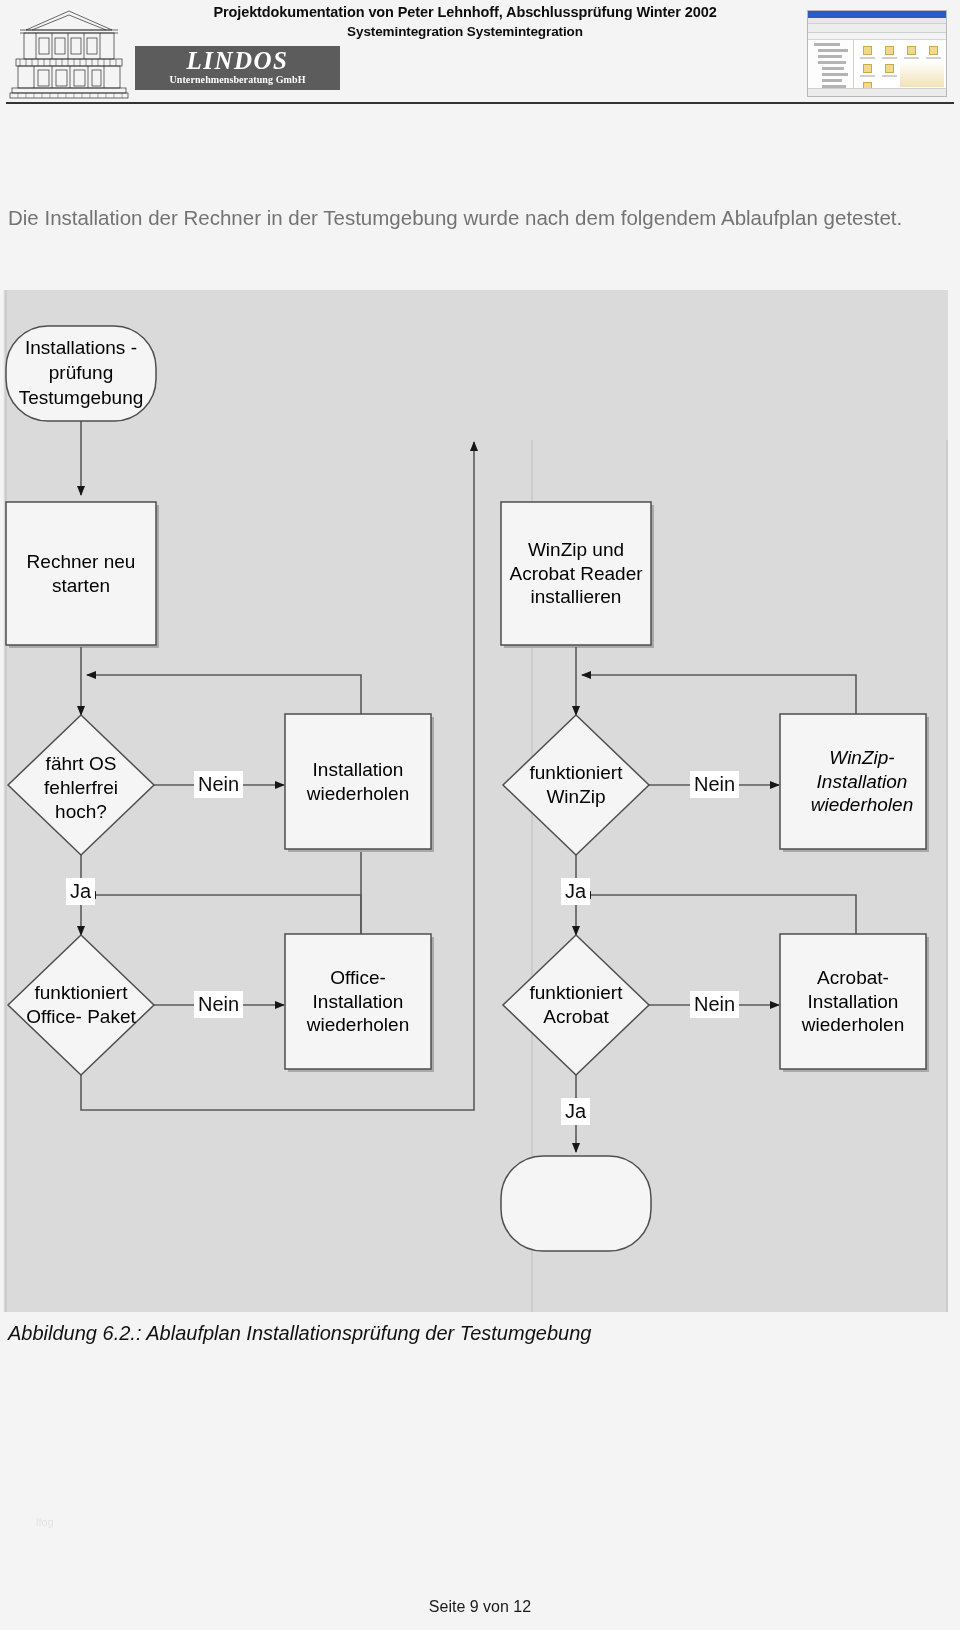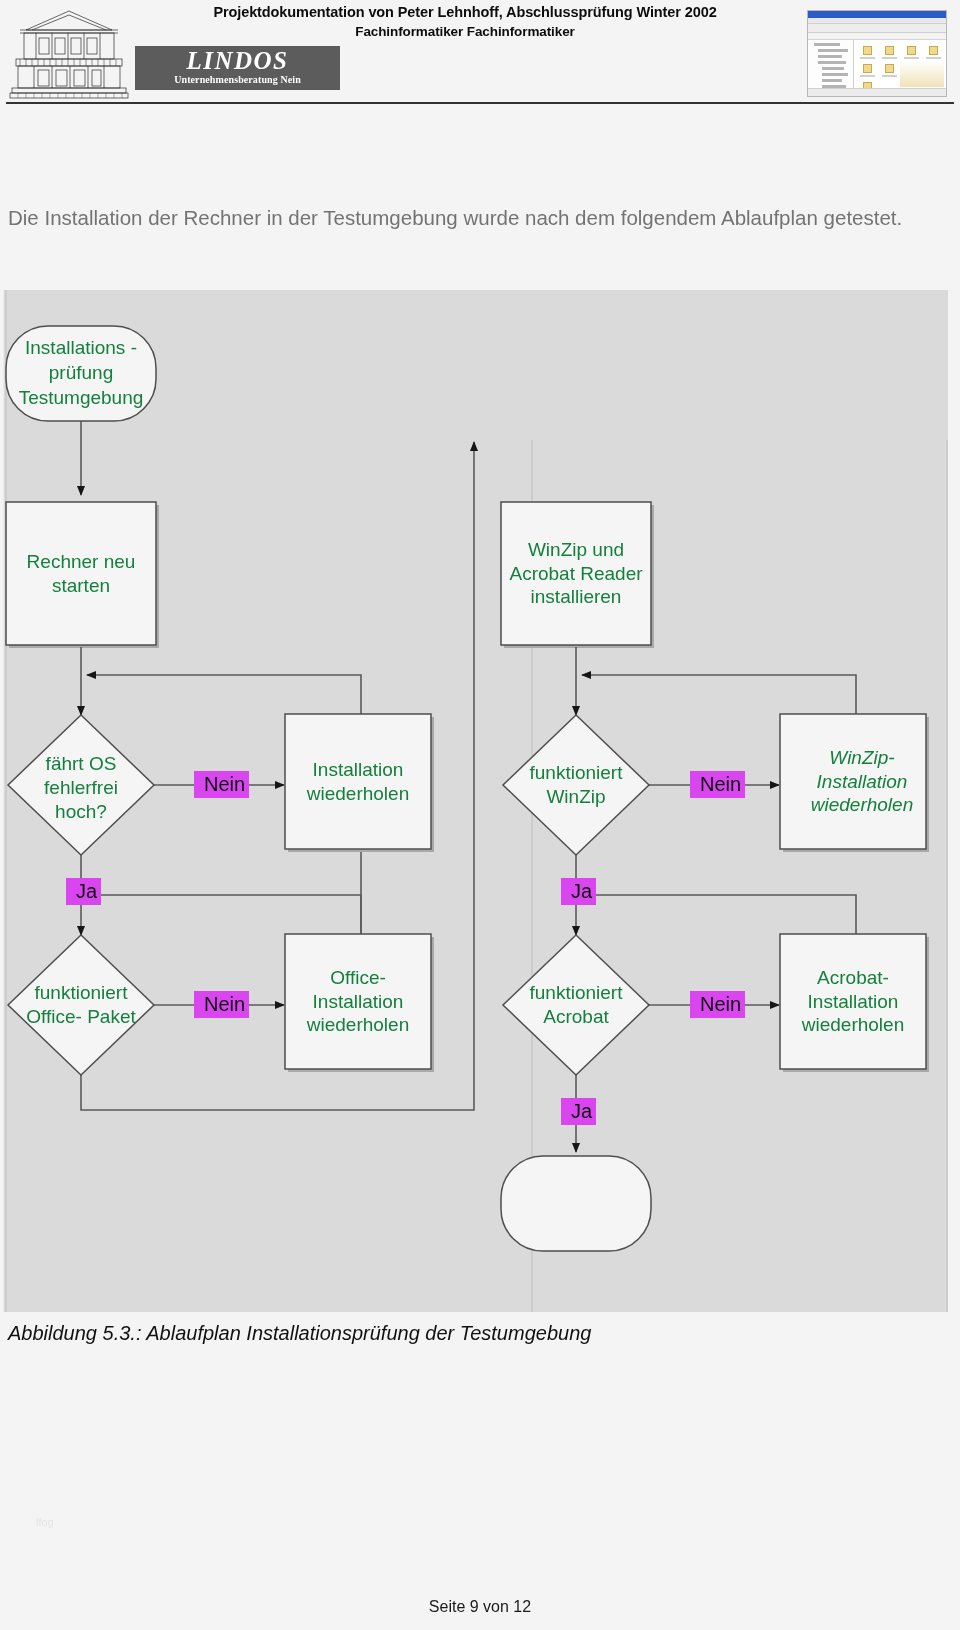--- a/index.html
+++ b/index.html
@@ -84,32 +84,32 @@
     background: #dadada;
     border-left: 1px solid #ececec;
   }
   #diagram svg { position: absolute; left: 0; top: 0; }
 
   .nd-text {
     position: absolute;
     display: flex; align-items: center; justify-content: center;
     text-align: center;
     font-family: "Liberation Sans", sans-serif;
-    color: #15803d;
+    color: #000000;
     pointer-events: none;
   }
   .nd-box   { font-size: 19px; line-height: 1.25; }
   .nd-dia   { font-size: 19px; line-height: 1.25; }
   .nd-term  { font-size: 19px; line-height: 1.3; }
 
   .edge-lbl {
     position: absolute;
-    background: #d946ef;
+    background: #ffffff;
     font-size: 20px; line-height: 1;
-    padding: 3px 4px 4px 10px;
+    padding: 3px 4px 4px 4px;
     color: #0c0c0c;
     text-align: center;
   }
 
   
   #caption {
     position: absolute; left: 8px; top: 1322px; width: 900px;
     font-size: 20px; font-style: italic; color: #111;
   }
 
@@ -197,26 +197,26 @@
         <line x1="90" y1="85" x2="90" y2="90"></line>
           <line x1="98" y1="85" x2="98" y2="90"></line>
         <line x1="106" y1="85" x2="106" y2="90"></line>
           <line x1="114" y1="85" x2="114" y2="90"></line>
       </g>
     </g>
   </svg>
 
   <div id="logo-lindos">
     <div class="big">LINDOS</div>
-    <div class="small">Unternehmensberatung Nein</div>
+    <div class="small">Unternehmensberatung GmbH</div>
   </div>
 
   <div id="header-title-block">
     <div class="l1">Projektdokumentation von Peter Lehnhoff, Abschlussprüfung Winter 2002</div>
-    <div class="l2">Fachinformatiker Fachinformatiker</div>
+    <div class="l2">Systemintegration Systemintegration</div>
   </div>
 
   <div id="header-thumb">
     <div class="tb-title"></div>
     <div class="tb-menu"></div>
     <div class="tb-tool"></div>
     <div class="tb-addr"></div>
     <div class="tb-tree">
       <i style="top:3px;width:26px"></i>
         <i style="top:9px;width:30px;left:10px"></i>
@@ -380,16 +380,16 @@
 
   <div class="edge-lbl" style="left:190px; top:481px;">Nein</div>
   <div class="edge-lbl" style="left:62px;  top:588px;">Ja</div>
   <div class="edge-lbl" style="left:190px; top:701px;">Nein</div>
   <div class="edge-lbl" style="left:686px; top:481px;">Nein</div>
   <div class="edge-lbl" style="left:557px; top:588px;">Ja</div>
   <div class="edge-lbl" style="left:686px; top:701px;">Nein</div>
   <div class="edge-lbl" style="left:557px; top:808px;">Ja</div>
 </div>
 
-<div id="caption">Abbildung 5.3.: Ablaufplan Installationsprüfung der Testumgebung</div>
+<div id="caption">Abbildung 6.2.: Ablaufplan Installationsprüfung der Testumgebung</div>
 
 <div id="footer-mark">lfog</div>
 <div id="footer-page">Seite 9 von 12</div>
 
 </body></html>

